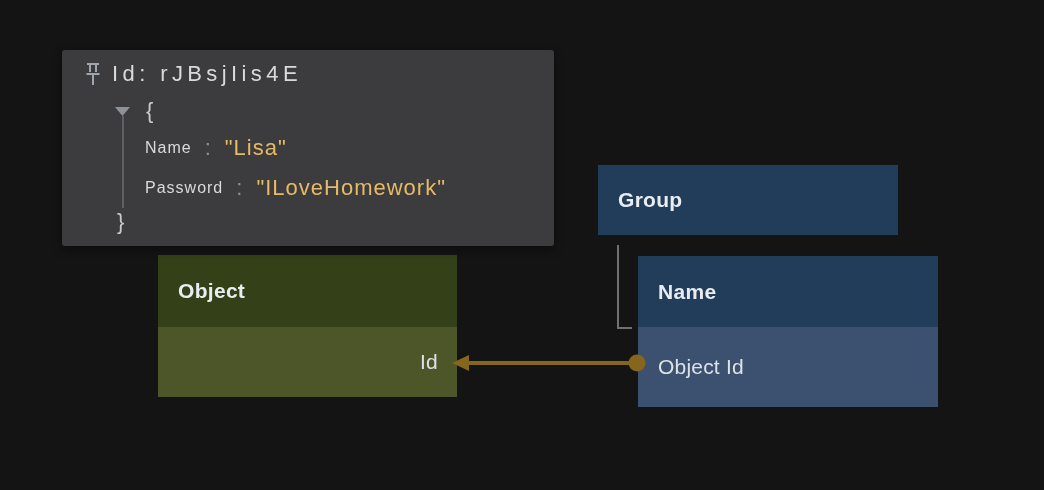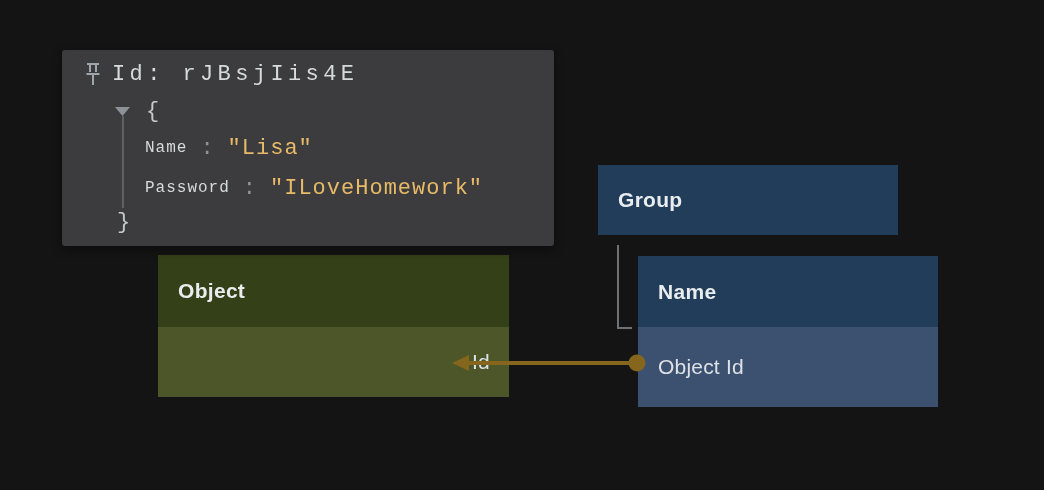--- a/index.html
+++ b/index.html
@@ -21,21 +21,21 @@
   .node .row span{
     font-size:21px;font-weight:500;letter-spacing:.2px;
     color:var(--node-row-text,#dde2e7);
   }
   .hd.green{background:var(--green-header,#344018);}
   .row.green{background:var(--green-body,#4c5629);}
   .hd.blue{background:var(--blue-header,#223d59);}
   .row.blue{background:var(--blue-body,#3c516f);}
   .row.align-right{justify-content:flex-end;padding-right:19px;text-align:right;}
 
-  #node-object{left:158px;top:255px;width:351px;}
+  #node-object{left:158px;top:255px;width:299px;}
   #node-object .hd{height:72px;}
   #node-object .row{height:70px;}
 
   #node-group{left:598px;top:165px;width:300px;}
   #node-group .hd{height:70px;}
 
   #node-form{left:638px;top:256px;width:300px;}
   #node-form .hd{height:71px;}
   #node-form .row{height:80px;}
 
@@ -46,21 +46,21 @@
   #edges .relation-dot{fill:var(--relation,#85661c);}
   #edges .hierarchy{stroke:var(--hierarchy-line,#6f7072);stroke-width:2;fill:none;}
 
   
   #tooltip{
     position:absolute;left:62px;top:50px;width:492px;height:196px;
     background:var(--tooltip-bg,#3c3c3e);
     border-radius:3px;
     box-shadow:0 3px 10px rgba(0,0,0,.45);
     z-index:3;
-    font-family:Liberation Mono, monospace;
+    font-family:Liberation Sans, sans-serif;
   }
   .t-row{position:absolute;height:28px;display:flex;align-items:center;white-space:pre;}
   .t-id{left:21px;top:10px;}
   .t-id .idtext{
     font-size:22px;letter-spacing:4.4px;
     color:var(--tooltip-text,#d8dadc);
   }
   .pin{display:flex;align-items:center;margin-right:9px;}
   .pin svg{display:block;}
   .t-open{left:53px;top:47px;}

